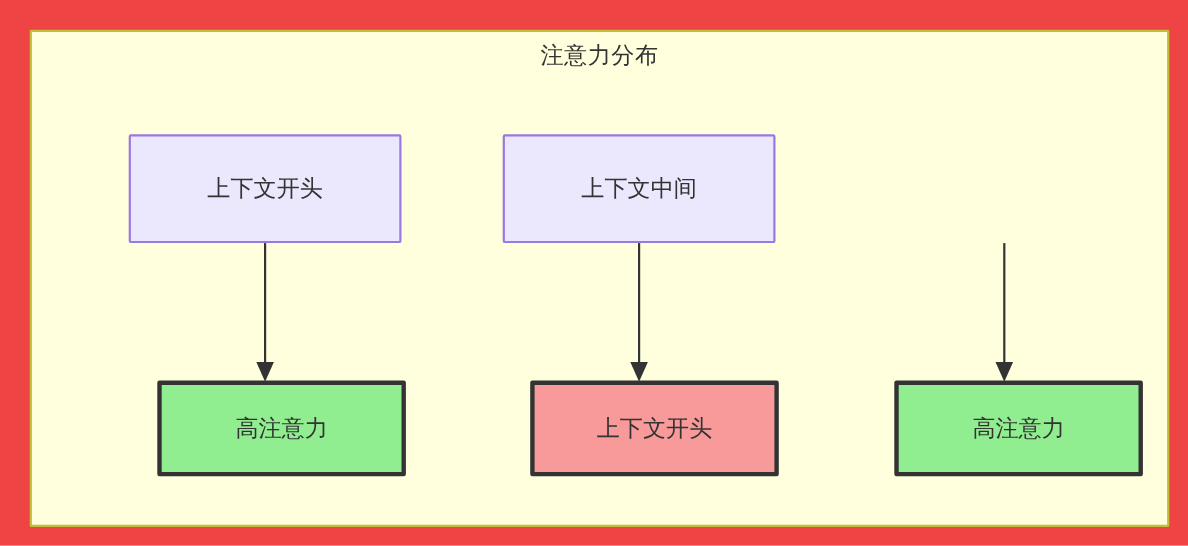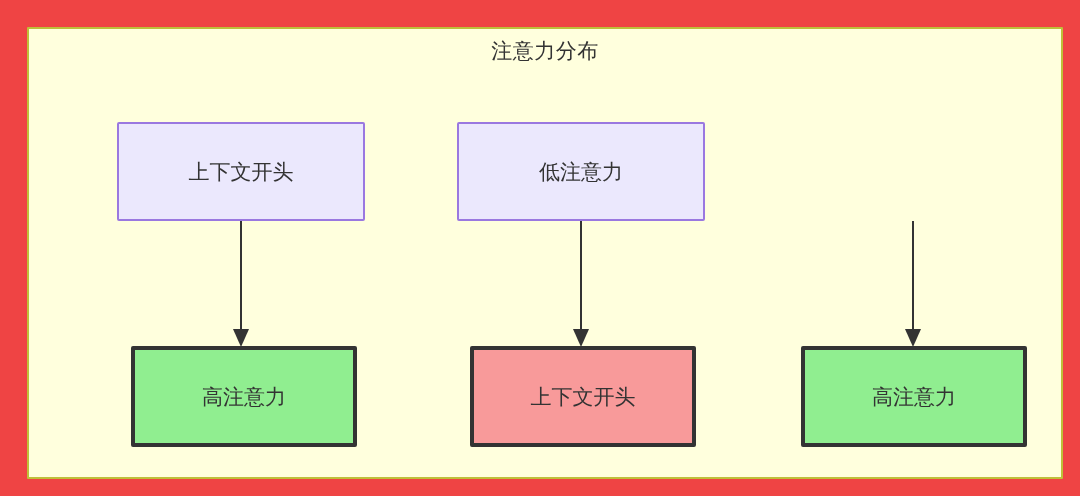--- a/index.html
+++ b/index.html
@@ -68,22 +68,23 @@
     border-radius: 2px;
     width: 248px;
     height: 99px;
     top: 93px;
   }
 
   .node.attn {
     border: 4px solid #333333;
     border-radius: 2px;
     width: 226px;
-    height: 101px;
+    height: 87px;
     top: 317px;
+    margin-left: 12px;
   }
 
   .node.attn.high { background: #90ee90; }
   .node.attn.low  { background: #f89a9a; }
 
   
   .col1.ctx  { left: 88px; }
   .col2.ctx  { left: 428px; }
   .col3.ctx  { left: 760px; }
 
@@ -113,21 +114,21 @@
 
   <div class="subgraph">
 
     <div class="subgraph-title">注意力分布</div>
 
     <div class="node ctx col1">
       <span>上下文开头</span>
     </div>
 
     <div class="node ctx col2">
-      <span>低注意力</span>
+      <span>上下文中间</span>
     </div>
 
 
     <div class="edge col1">
       <svg width="22" height="128" viewBox="0 0 22 128" xmlns="http://www.w3.org/2000/svg">
         <line x1="11" y1="0" x2="11" y2="112" stroke="#333333" stroke-width="2"></line>
         <polygon points="11,126 3,108 19,108" fill="#333333"></polygon>
       </svg>
     </div>
 

